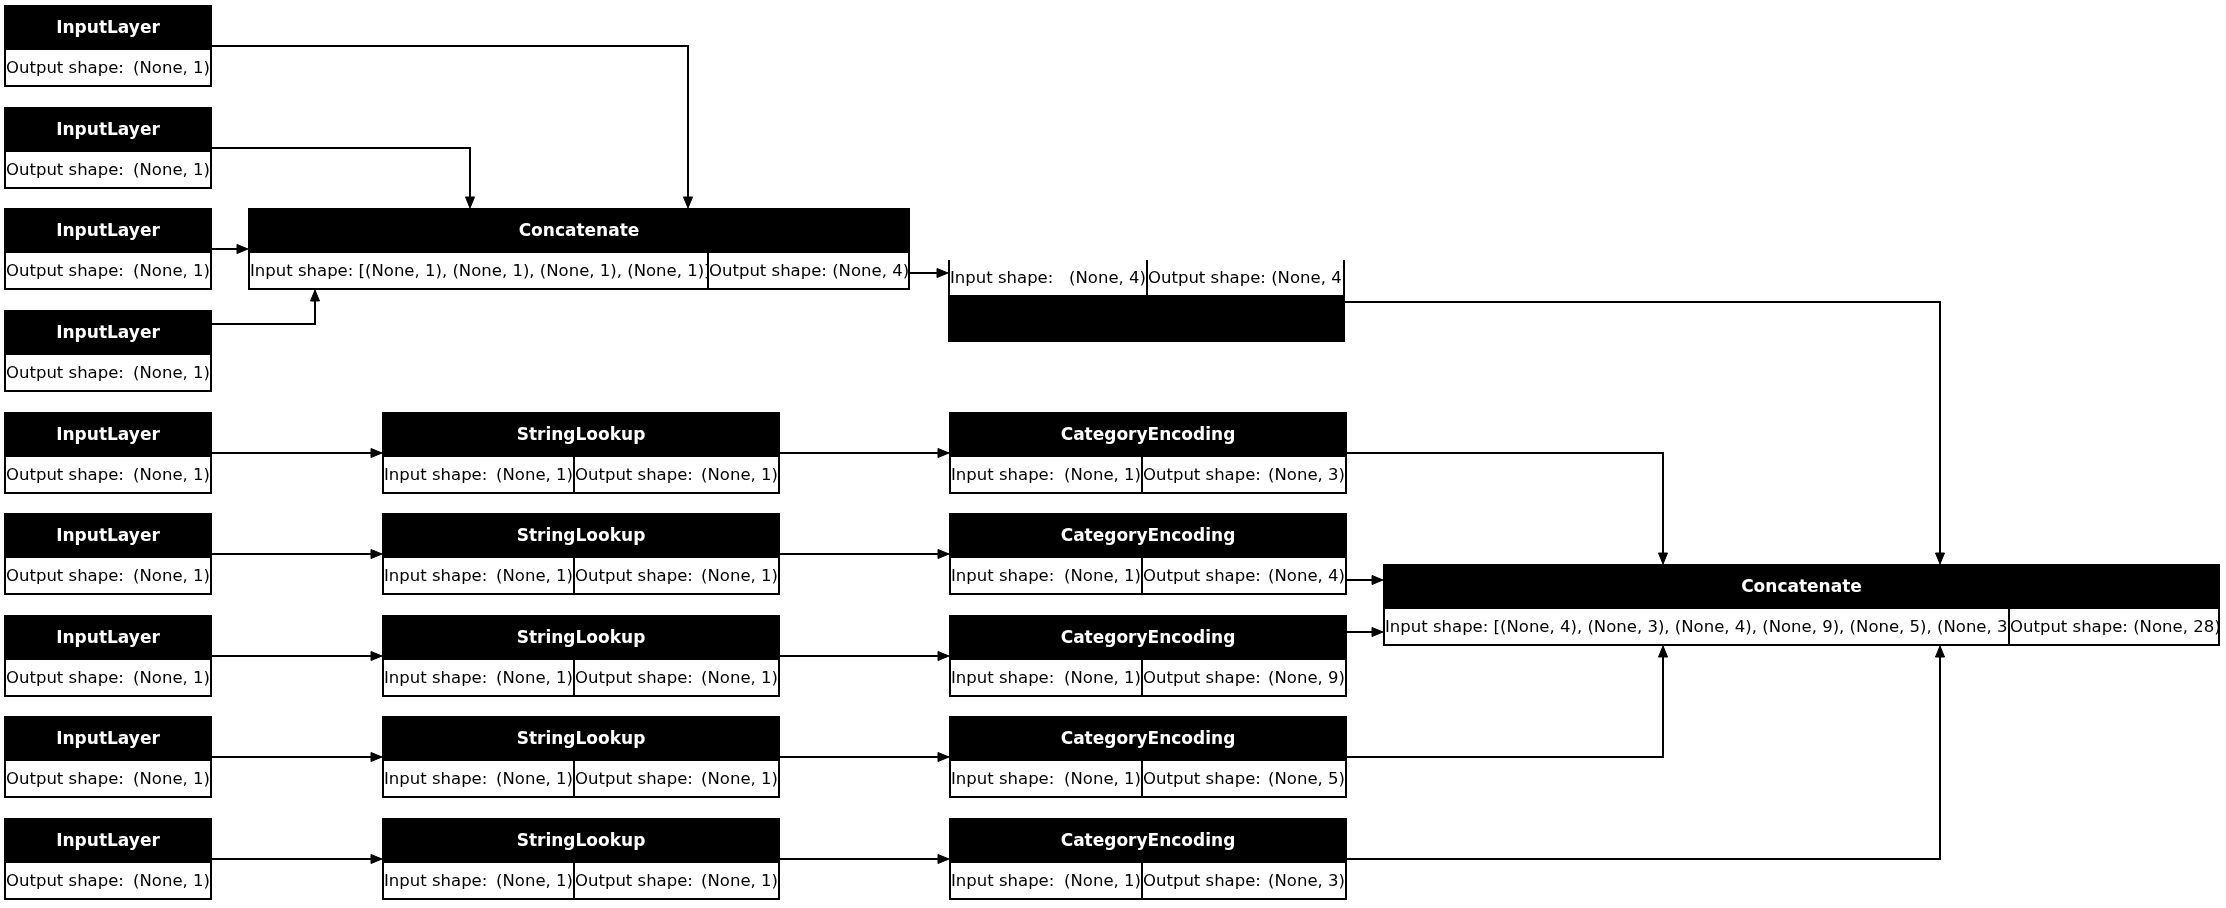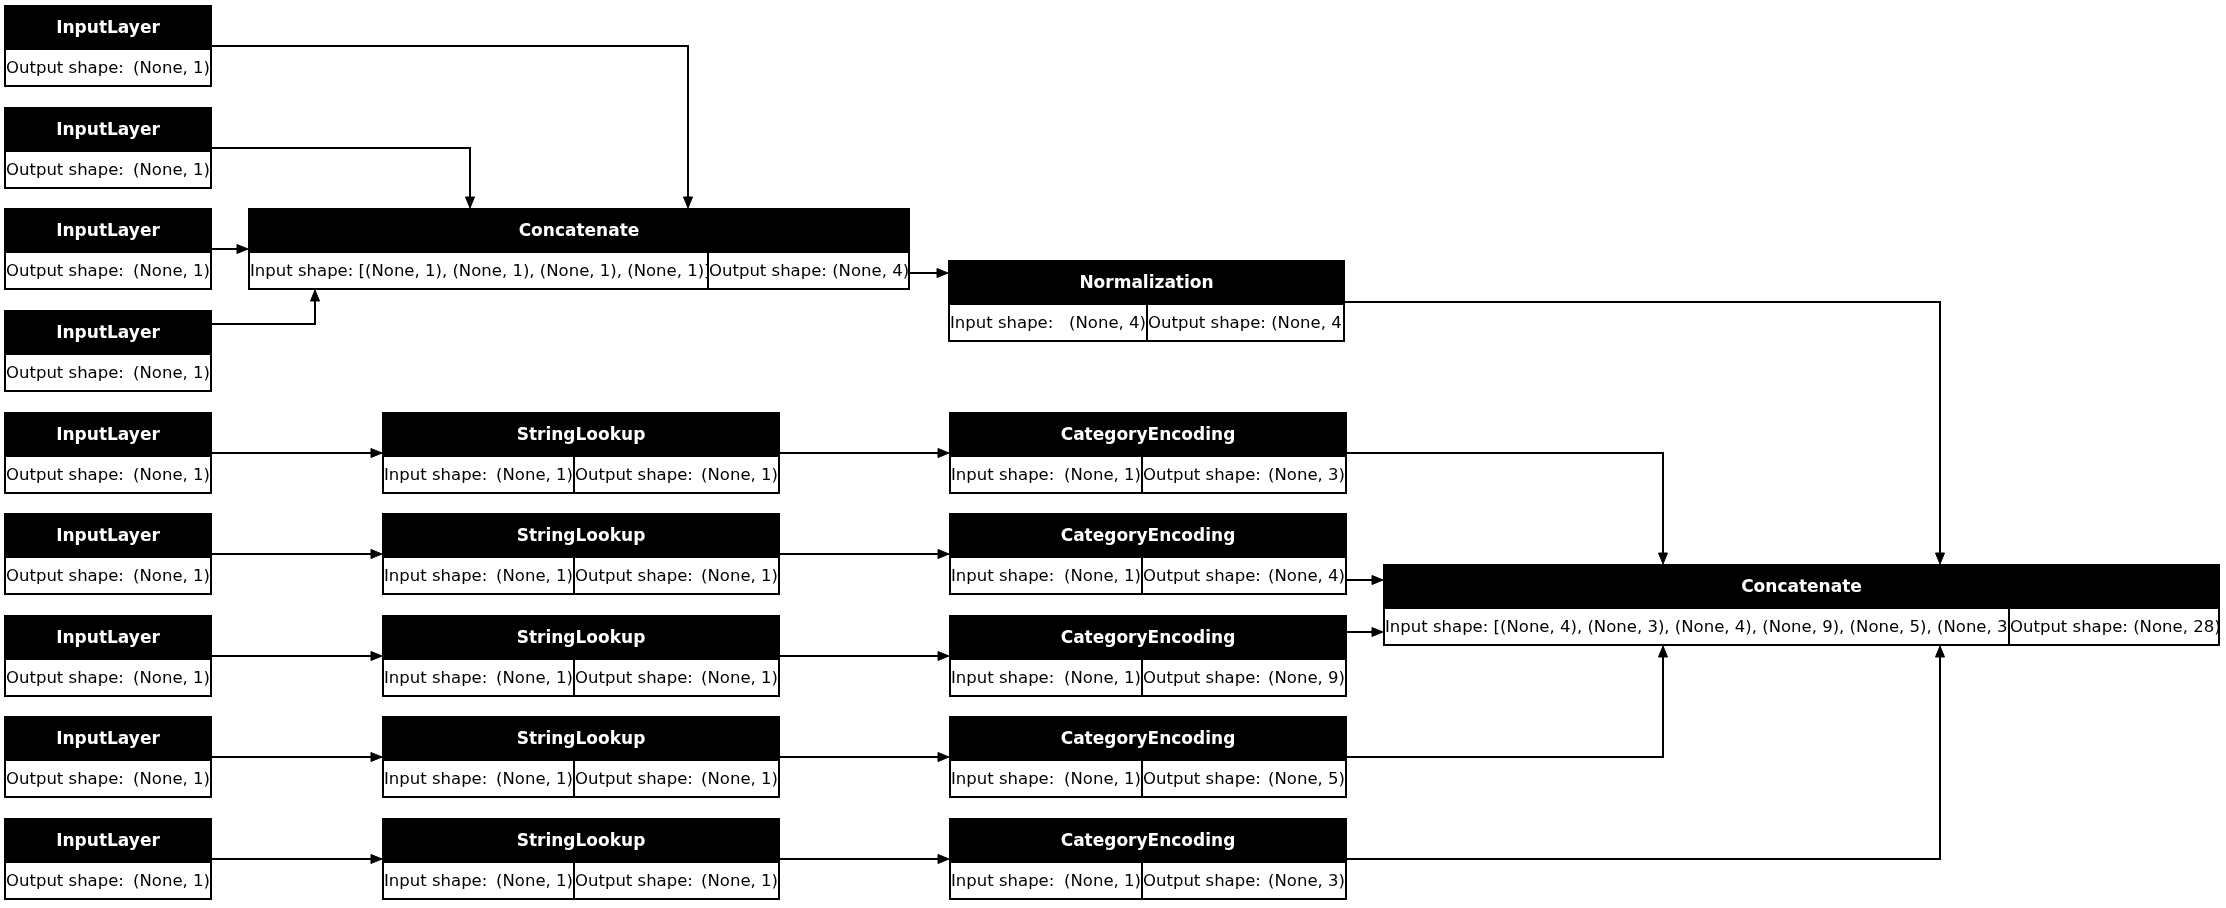--- a/index.html
+++ b/index.html
@@ -165,21 +165,20 @@
       </div>
     </div>
     <div class="node" style="left: 248px; top: 208px; width: 662px;">
       <div class="hdr">Concatenate</div>
       <div class="nbody">
         <div class="cell" style="width: 457px; flex: 0 0 auto;"><span class="lab">Input shape: </span><span class="val">[(None, 1), (None, 1), (None, 1), (None, 1)]</span></div>
         <div class="cell" style="flex: 1 1 auto;"><span class="lab">Output shape: </span><span class="val">(None, 4)</span></div>
       </div>
     </div>
     <div class="node" style="left: 948px; top: 260px; width: 397px;">
-      <div class="hdr">Normalization</div>
       <div class="nbody">
         <div class="cell" style="width: 196px; flex: 0 0 auto;"><span class="lab">Input shape: </span><span class="val">(None, 4)</span></div>
         <div class="cell" style="flex: 1 1 auto;"><span class="lab">Output shape: </span><span class="val">(None, 4)</span></div>
       </div>
     </div>
     <div class="node" style="left: 382px; top: 412px; width: 398px;">
       <div class="hdr">StringLookup</div>
       <div class="nbody">
         <div class="cell" style="width: 189px; flex: 0 0 auto;"><span class="lab">Input shape: </span><span class="val">(None, 1)</span></div>
         <div class="cell" style="flex: 1 1 auto;"><span class="lab">Output shape: </span><span class="val">(None, 1)</span></div>

